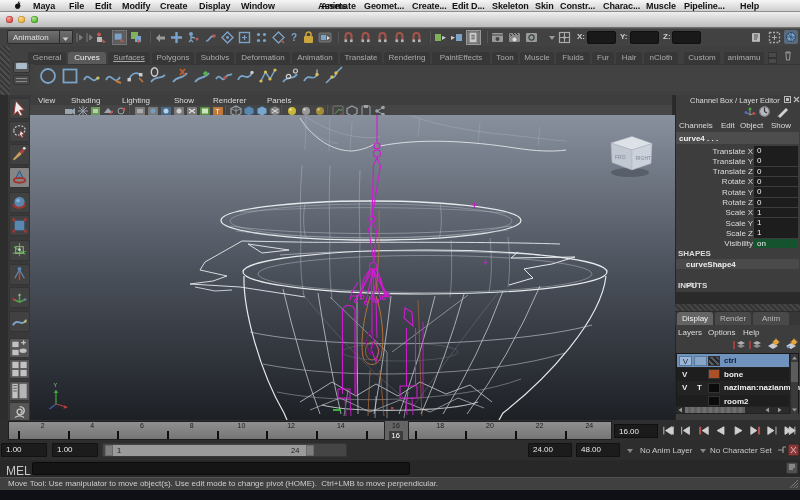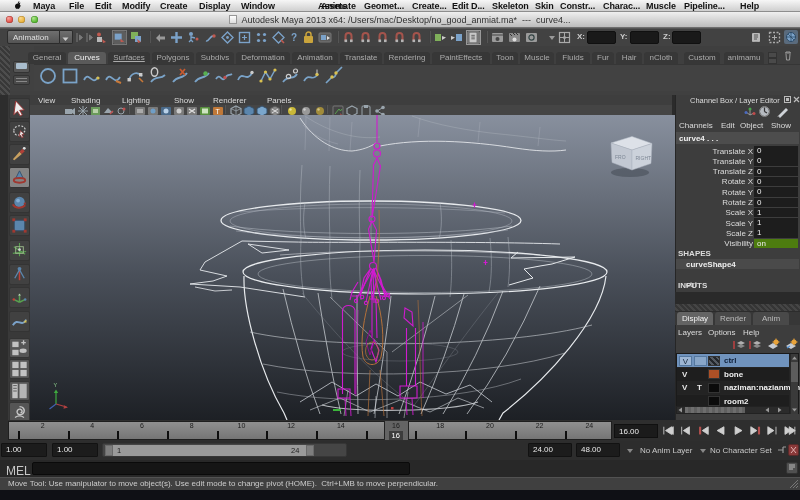--- a/index.html
+++ b/index.html
@@ -59,21 +59,20 @@
 <span class="t" style="left:560px;">Constr...</span>
 <span class="t" style="left:603px;">Charac...</span>
 <span class="t" style="left:646px;">Muscle</span>
 <span class="t" style="left:684px;">Pipeline...</span>
 <span class="t" style="left:740px;">Help</span>
 </div>
 <div class="abs" id="titlebar">
 <div class="light" style="left:5.5px;background:radial-gradient(circle at 35% 30%,#f8a49e,#e4544b 60%,#b8423b);box-shadow:inset 0 0 0 0.5px #a63c36;"></div>
 <div class="light" style="left:18px;background:radial-gradient(circle at 35% 30%,#fbd98e,#eab43e 60%,#c29334);box-shadow:inset 0 0 0 0.5px #ab8230;"></div>
 <div class="light" style="left:30.5px;background:radial-gradient(circle at 35% 30%,#b3e693,#5bbc35 60%,#499c2b);box-shadow:inset 0 0 0 0.5px #418c26;"></div>
-<div id="title"><span style="display:inline-block;width:8px;height:9px;background:linear-gradient(#fff,#ddd);border:1px solid #979797;vertical-align:-1px;margin-right:4px;"></span>Autodesk Maya 2013 x64: /Users/mac/Desktop/no_good_anmiat.ma*&nbsp; ---&nbsp; curve4...</div>
 </div>
 <div class="abs" id="statusline"></div>
 <div class="abs" style="left:7px;top:30px;width:53px;height:14px;background:linear-gradient(#6f6f6f,#545454);border:1px solid #2c2c2c;border-radius:2px 0 0 2px;color:#e2e2e2;font-size:8px;line-height:13px;padding-left:5px;">Animation</div>
 <div class="abs" style="left:60px;top:30px;width:13px;height:14px;background:linear-gradient(#6f6f6f,#545454);border:1px solid #2c2c2c;border-left:0;border-radius:0 2px 2px 0;"><svg width="11" height="12">
       <path d="M2.5 4.5l3 3.5 3-3.5z" fill="#ccc"></path>
     </svg></div>
 <svg class="abs" style="left:76px;top:32px" width="8" height="11">
     <path d="M1 1v9M3.5 3l3 2.5-3 2.5z" stroke="#7a7a7a" stroke-width="1" fill="#7a7a7a"></path>
   </svg>
 <svg class="abs" style="left:86px;top:32px" width="8" height="11">
@@ -698,21 +697,21 @@
 <div class="abs" style="left:754px;top:187.20000000000005px;width:44px;height:9.6px;background:#1d1d1d;color:#ececec;font-size:8px;line-height:9.5px;padding-left:3px;">0</div>
 <span class="cbt" style="right:47px;left:auto;top:198.00000000000006px;position:absolute;">Rotate Z</span>
 <div class="abs" style="left:754px;top:197.50000000000006px;width:44px;height:9.6px;background:#1d1d1d;color:#ececec;font-size:8px;line-height:9.5px;padding-left:3px;">0</div>
 <span class="cbt" style="right:47px;left:auto;top:208.30000000000007px;position:absolute;">Scale X</span>
 <div class="abs" style="left:754px;top:207.80000000000007px;width:44px;height:9.6px;background:#1d1d1d;color:#ececec;font-size:8px;line-height:9.5px;padding-left:3px;">1</div>
 <span class="cbt" style="right:47px;left:auto;top:218.60000000000008px;position:absolute;">Scale Y</span>
 <div class="abs" style="left:754px;top:218.10000000000008px;width:44px;height:9.6px;background:#1d1d1d;color:#ececec;font-size:8px;line-height:9.5px;padding-left:3px;">1</div>
 <span class="cbt" style="right:47px;left:auto;top:228.9000000000001px;position:absolute;">Scale Z</span>
 <div class="abs" style="left:754px;top:228.4000000000001px;width:44px;height:9.6px;background:#1d1d1d;color:#ececec;font-size:8px;line-height:9.5px;padding-left:3px;">1</div>
 <span class="cbt" style="right:47px;left:auto;top:239.2000000000001px;position:absolute;">Visibility</span>
-<div class="abs" style="left:754px;top:238.7000000000001px;width:44px;height:9.6px;background:#4d7c0f;color:#ececec;font-size:8px;line-height:9.5px;padding-left:3px;">on</div>
+<div class="abs" style="left:754px;top:238.7000000000001px;width:44px;height:9.6px;background:#14532d;color:#ececec;font-size:8px;line-height:9.5px;padding-left:3px;">on</div>
 <span class="cbt" style="left:678px;top:249px;font-weight:bold;">SHAPES</span>
 <div class="abs" style="left:676px;top:258.5px;width:123px;height:10.5px;background:#4a4a4a;"></div>
 <span class="cbt" style="left:686px;top:259.5px;font-weight:bold;color:#eee;">curveShape4</span>
 <span class="cbt" style="left:678px;top:281px;font-weight:bold;">INPUTS</span>
 <span class="cbt" style="left:686px;top:280px;">ctrl</span>
 <div class="abs" style="left:675px;top:292px;width:125px;height:12px;background:#2a2a2a;"></div>
 <div class="abs" style="left:675px;top:304px;width:125px;height:8px;background:repeating-linear-gradient(45deg,#353535 0 2px,#454545 2px 4px);"></div>
 <div class="abs" style="left:675px;top:311px;width:125px;height:14px;background:#373737;border-top:1px solid #2c2c2c;"></div>
 <div class="abs" style="left:677px;top:312px;width:36px;height:13px;background:#646464;border-radius:3px 3px 0 0;color:#f2f2f2;font-size:8px;text-align:center;line-height:13px;">Display</div>
 <div class="abs" style="left:715px;top:312px;width:36px;height:13px;background:#494949;border-radius:3px 3px 0 0;color:#bbb;font-size:8px;text-align:center;line-height:13px;">Render</div>

